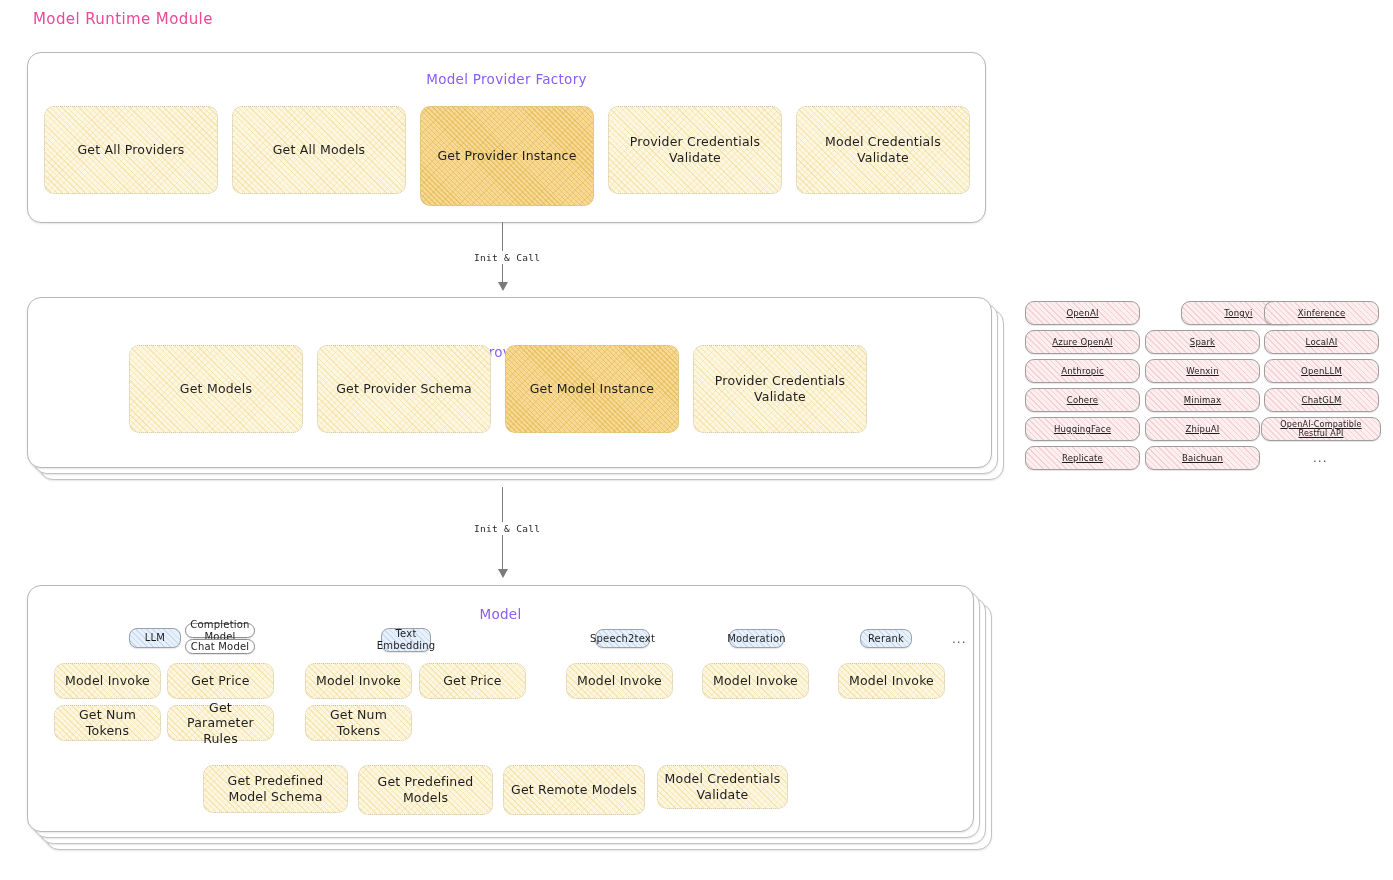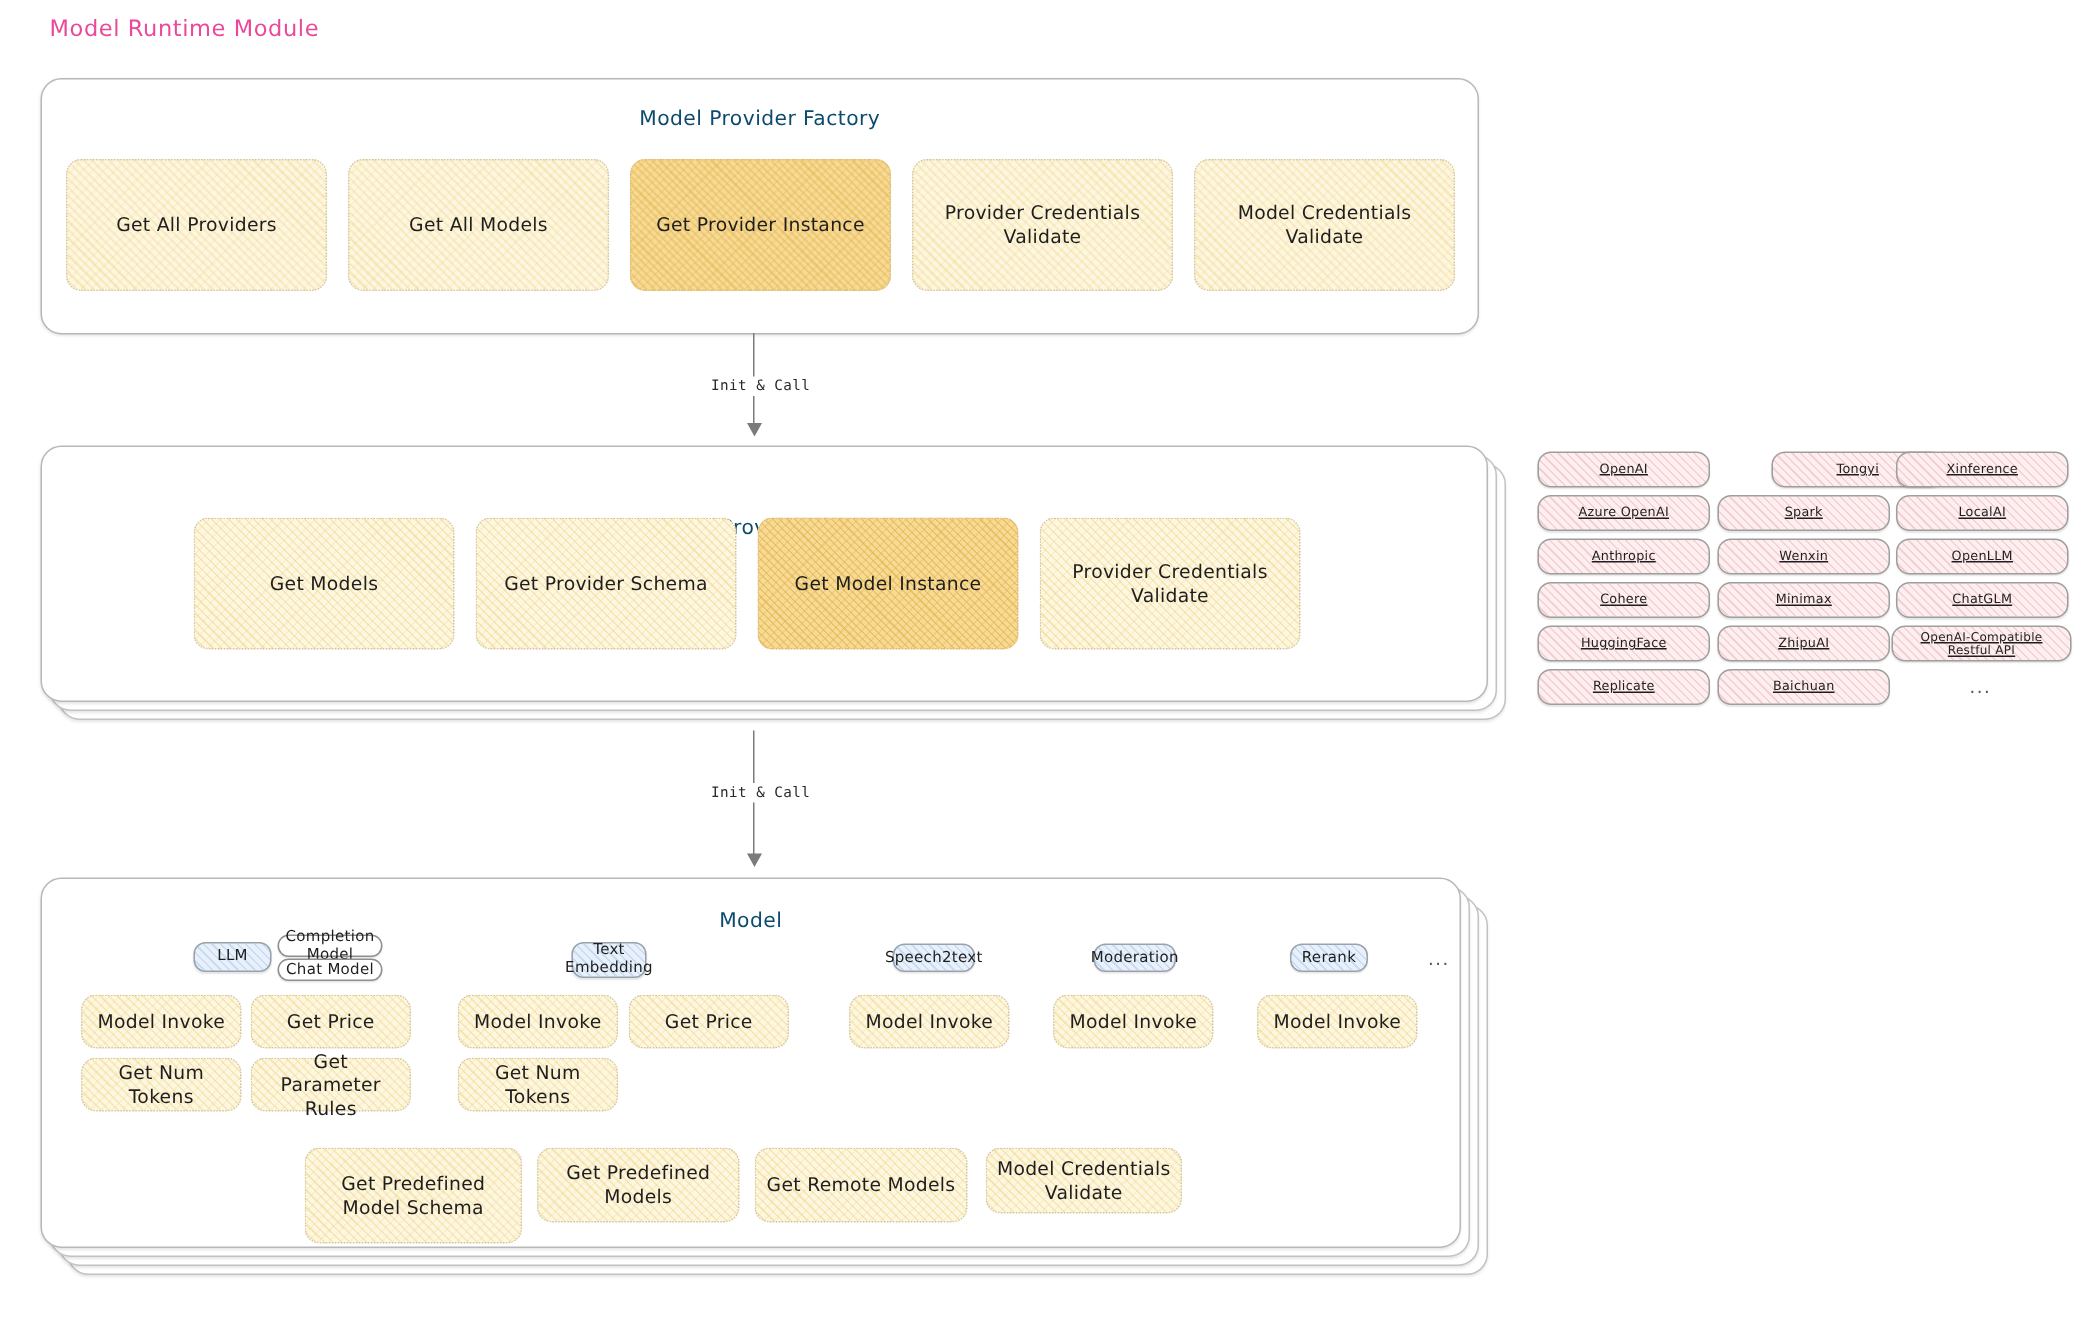--- a/index.html
+++ b/index.html
@@ -31,21 +31,21 @@
     background: #ffffff;
     border: 1.4px solid #b8b8b8;
     border-radius: 14px;
     box-shadow: 0 1px 2px rgba(0,0,0,.10);
   }
   .container-title {
     position: absolute;
     left: 0; right: 0;
     text-align: center;
     font-size: 13.5px;
-    color: #0c4a6e;
+    color: #8b5cf6;
     letter-spacing: .3px;
   }
   
   .stack-sheet {
     position: absolute;
     background: #ffffff;
     border: 1.4px solid #c2c2c2;
     border-radius: 14px;
     box-shadow: 0 1px 2px rgba(0,0,0,.10);
   }
@@ -159,21 +159,21 @@
 </head>
 <body>
 
 <div id="page-title">Model Runtime Module</div>
 
 <div class="container" style="left:27px; top:52px; width:957px; height:169px;">
   <div class="container-title" style="top:18px;">Model Provider Factory</div>
 </div>
 <div class="chip" style="left:44px; top:106px; width:174px; height:88px;">Get All Providers</div>
 <div class="chip" style="left:232px; top:106px; width:174px; height:88px;">Get All Models</div>
-<div class="chip hl" style="left:420px; top:106px; width:174px; height:88px;">Get Provider Instance</div>
+<div class="chip hl" style="left:420px; top:106px; width:174px; height:100px;">Get Provider Instance</div>
 <div class="chip" style="left:608px; top:106px; width:174px; height:88px;">Provider Credentials Validate</div>
 <div class="chip" style="left:796px; top:106px; width:174px; height:88px;">Model Credentials Validate</div>
 
 <div class="arrow-line" style="left:502px; top:222px; height:63px;"></div>
 <div class="arrow-head" style="left:498px; top:282px;"></div>
 <div class="arrow-label" style="left:470px; top:251px;">Init &amp; Call</div>
 
 <div class="stack-sheet" style="left:39px; top:309px; width:963px; height:169px;"></div>
 <div class="stack-sheet" style="left:33px; top:303px; width:963px; height:169px;"></div>
 <div class="container" style="left:27px; top:297px; width:963px; height:169px;">
@@ -233,16 +233,16 @@
 <div class="chip" style="left:566px; top:663px; width:107px; height:36px;">Model Invoke</div>
 
 <div class="badge" style="left:729px; top:629px; width:55px; height:19px;">Moderation</div>
 <div class="chip" style="left:702px; top:663px; width:107px; height:36px;">Model Invoke</div>
 
 <div class="badge" style="left:860px; top:629px; width:52px; height:19px;">Rerank</div>
 <div class="chip" style="left:838px; top:663px; width:107px; height:36px;">Model Invoke</div>
 
 <div class="ellipsis" style="left:952px; top:632px;">...</div>
 
-<div class="chip" style="left:203px; top:765px; width:145px; height:64px;">Get Predefined Model Schema</div>
+<div class="chip" style="left:203px; top:765px; width:145px; height:48px;">Get Predefined Model Schema</div>
 <div class="chip" style="left:358px; top:765px; width:135px; height:50px;">Get Predefined Models</div>
 <div class="chip" style="left:503px; top:765px; width:142px; height:50px;">Get Remote Models</div>
 <div class="chip" style="left:657px; top:765px; width:131px; height:44px;">Model Credentials Validate</div>
 
 </body></html>

